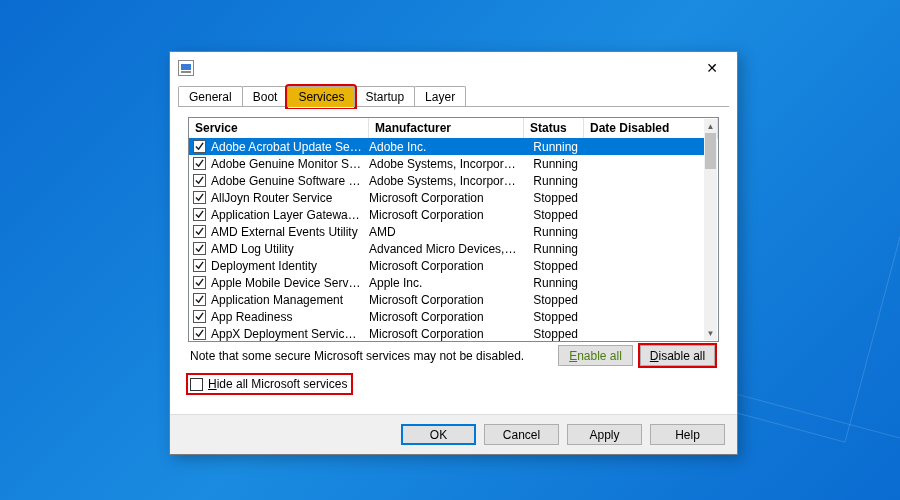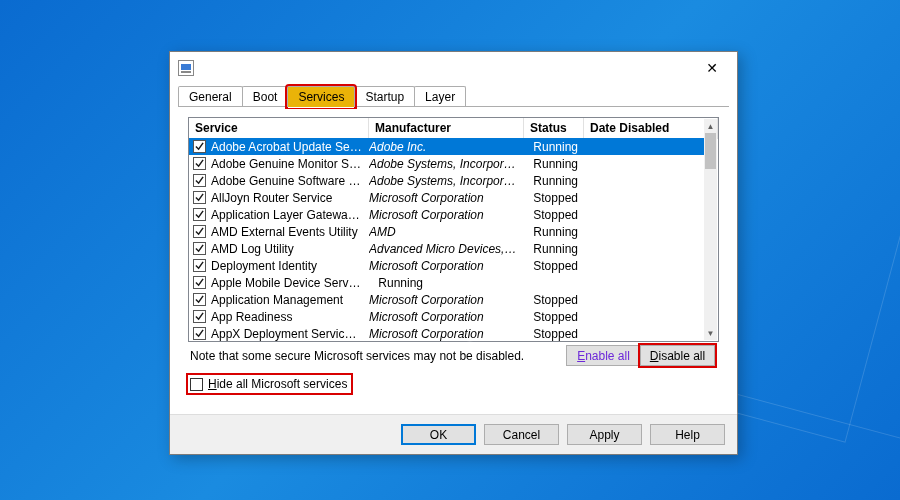--- a/index.html
+++ b/index.html
@@ -27,28 +27,28 @@
 .listbox { position:absolute; left:10px; right:10px; top:10px; height:225px; border:1px solid #828790; background:#fff; }
 .listhead { display:flex; background:#fff; border-bottom:1px solid #e1e1e1;}
 .listhead .col { padding:3px 6px; border-right:1px solid #e1e1e1; font-weight:bold; cursor:default;}
 .col-svc { width:180px; } .col-mfr { width:155px; } .col-stat { width:60px; } .col-dd { flex:1; }
 .rows { position:absolute; top:20px; left:0; right:14px; bottom:0; overflow:hidden; }
 .row { display:flex; align-items:center; height:17px; padding-left:4px; white-space:nowrap; }
 .row.sel { background:#0078d7; color:#fff; }
 .row .cb { width:13px; height:13px; border:1px solid #555; margin-right:5px; display:flex; align-items:center; justify-content:center; flex-shrink:0; background:#fff;}
 .row .cb svg { width:9px; height:9px; }
 .row .c { overflow:hidden; text-overflow:ellipsis; padding-right:6px; }
-.row .c-svc { width:158px; } .row .c-mfr { width:155px;font-style:italic; } .row .c-stat { width:60px;text-align:right; } .row .c-dd { flex:1; }
+.row .c-svc { width:158px; } .row .c-mfr { width:155px; } .row .c-stat { width:60px;text-align:right; } .row .c-dd { flex:1; }
 .scrollbar { position:absolute; top:1px; right:1px; bottom:1px; width:13px; background:#f0f0f0; }
 .scrollbar .arrow { height:14px; display:flex; align-items:center; justify-content:center; color:#606060; font-size:8px;}
 .scrollbar .thumb { position:absolute; top:14px; left:1px; right:1px; height:36px; background:#c2c2c2; }
 
 .note { position:absolute; left:12px; top:242px; }
 .enable, .disable { position:absolute; top:238px; width:75px; height:21px; border:1px solid #adadad; background:#e1e1e1; cursor:default;}
-.enable { right:88px; color:#6d28d9; }
+.enable { right:96px; color:#4d7c0f; }
 .disable { right:14px; background:#e1e1e1; }
 .disable.highlight { outline:2px solid #d80000; outline-offset:0; }
 .disable .u { text-decoration:underline; }
 .enable .u { text-decoration:underline; }
 
 .hidechk-wrap { position:absolute; left:10px; top:268px; padding:2px 4px 2px 2px; display:flex; align-items:center; }
 .hidechk-wrap.highlight { outline:2px solid #d80000; outline-offset:0; }
 .hidechk { width:13px; height:13px; border:1px solid #333; margin-right:5px; background:#fff;}
 .hidechk-label .u { text-decoration:underline; }
 
@@ -171,20 +171,21 @@
             <span class="c c-stat">Stopped</span>
             <span class="c c-dd"></span>
           </div>
           <div class="row">
             <span class="cb">
               <svg viewBox="0 0 10 10">
                 <path d="M1 5 L4 8 L9 1" fill="none" stroke="#1a1a1a" stroke-width="1.6"></path>
               </svg>
             </span>
             <span class="c c-svc">Apple Mobile Device Service</span>
+            <span class="c c-mfr">Apple Inc.</span>
             <span class="c c-stat">Running</span>
             <span class="c c-dd"></span>
           </div>
           <div class="row">
             <span class="cb">
               <svg viewBox="0 0 10 10">
                 <path d="M1 5 L4 8 L9 1" fill="none" stroke="#1a1a1a" stroke-width="1.6"></path>
               </svg>
             </span>
             <span class="c c-svc">Application Management</span>

